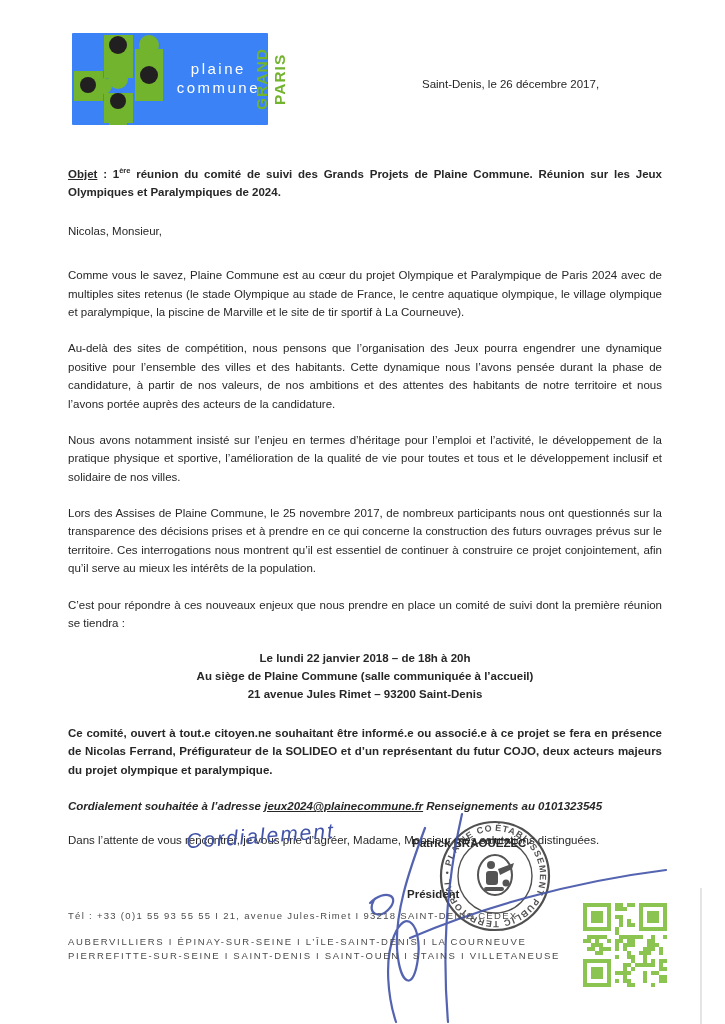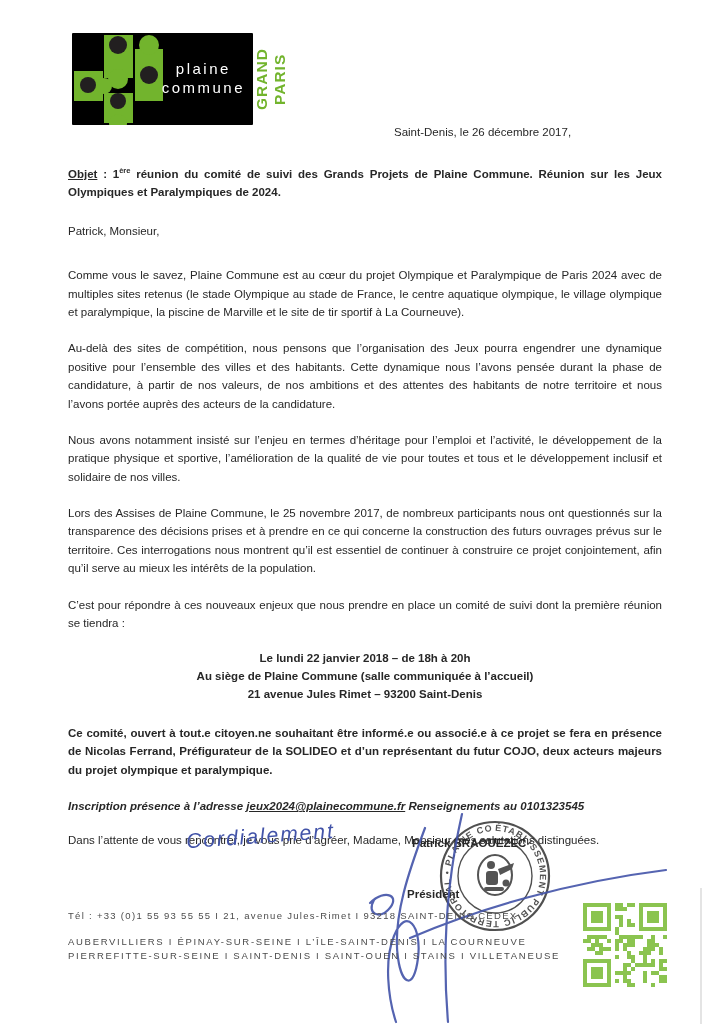--- a/index.html
+++ b/index.html
@@ -2,35 +2,35 @@
 <html lang="fr"><head>
 <meta charset="utf-8">
 <style>
   html,body{margin:0;padding:0;background:#e8e8e8;}
   .page{
     position:relative;width:725px;height:1024px;margin:0 auto;background:#ffffff;
     font-family:"Liberation Sans","DejaVu Sans",sans-serif;color:#272727;overflow:hidden;
   }
   
   .logo-box{
-    position:absolute;left:72px;top:33px;width:181px;height:92px;background:#000000;
+    position:absolute;left:72px;top:33px;width:196px;height:92px;background:#3b82f6;
     display:flex;align-items:center;border-radius:1px;
   }
   .logo-puzzle{position:absolute;left:0;top:0;height:92px;width:96px;}
   .logo-words{
     position:absolute;right:8px;top:50%;transform:translateY(-50%);
     text-align:center;color:#ffffff;font-size:15px;letter-spacing:2.5px;line-height:1.25;font-weight:400;
   }
   .grand-paris{
     position:absolute;left:253px;top:33px;height:92px;width:22px;
     color:#72b42d;font-weight:700;font-size:15.5px;letter-spacing:1px;
     writing-mode:vertical-rl;transform:rotate(180deg);text-align:center;
     font-family:"Liberation Sans",sans-serif;
   }
-  .date-line{position:absolute;left:394px;top:78px;font-size:11.5px;margin-top:48px;}
+  .date-line{position:absolute;left:422px;top:78px;font-size:11.5px;}
   
   .content{position:absolute;left:68px;top:165px;width:594px;font-size:11.5px;line-height:1.6;}
   .content p{margin:0 0 18px 0;text-align:justify;}
   .subject{font-weight:700;margin-bottom:20px !important;}
   .subject .u{text-decoration:underline;}
   .subject sup{font-size:7.5px;}
   .salutation{margin-bottom:26px !important;text-align:left !important;}
   .meeting{font-weight:700;text-align:center;margin:2px 0 20px 0;line-height:1.55;}
   .bold-par{font-weight:700;}
   .inscription{font-weight:700;font-style:italic;margin-bottom:16px !important;text-align:left !important;}
@@ -84,37 +84,37 @@
       <div>commune</div>
     </div>
   </div>
   <div class="grand-paris">GRAND PARIS</div>
 
   <div class="date-line">Saint-Denis, le 26 décembre 2017,</div>
 
   <div class="content">
     <p class="subject"><span class="u">Objet</span><span> : </span><span>1</span><sup>ère</sup><span> réunion du comité de suivi des Grands Projets de Plaine Commune. Réunion sur les Jeux Olympiques et Paralympiques de 2024.</span></p>
 
-    <p class="salutation">Patrick, Monsieur,</p>
+    <p class="salutation">Nicolas, Monsieur,</p>
 
     <p>Comme vous le savez, Plaine Commune est au cœur du projet Olympique et Paralympique de Paris 2024 avec de multiples sites retenus (le stade Olympique au stade de France, le centre aquatique olympique, le village olympique et paralympique, la piscine de Marville et le site de tir sportif à La Courneuve).</p>
     <p>Au-delà des sites de compétition, nous pensons que l’organisation des Jeux pourra engendrer une dynamique positive pour l’ensemble des villes et des habitants. Cette dynamique nous l’avons pensée durant la phase de candidature, à partir de nos valeurs, de nos ambitions et des attentes des habitants de notre territoire et nous l’avons portée auprès des acteurs de la candidature.</p>
     <p>Nous avons notamment insisté sur l’enjeu en termes d’héritage pour l’emploi et l’activité, le développement de la pratique physique et sportive, l’amélioration de la qualité de vie pour toutes et tous et le développement inclusif et solidaire de nos villes.</p>
     <p>Lors des Assises de Plaine Commune, le 25 novembre 2017, de nombreux participants nous ont questionnés sur la transparence des décisions prises et à prendre en ce qui concerne la construction des futurs ouvrages prévus sur le territoire. Ces interrogations nous montrent qu’il est essentiel de continuer à construire ce projet conjointement, afin qu’il serve au mieux les intérêts de la population.</p>
     <p>C’est pour répondre à ces nouveaux enjeux que nous prendre en place un comité de suivi dont la première réunion se tiendra :</p>
 
     <div class="meeting">
       <div>Le lundi 22 janvier 2018 – de 18h à 20h</div>
       <div>Au siège de Plaine Commune (salle communiquée à l’accueil)</div>
       <div>21 avenue Jules Rimet – 93200 Saint-Denis</div>
     </div>
 
     <p class="bold-par">Ce comité, ouvert à tout.e citoyen.ne souhaitant être informé.e ou associé.e à ce projet se fera en présence de Nicolas Ferrand, Préfigurateur de la SOLIDEO et d’un représentant du futur COJO, deux acteurs majeurs du projet olympique et paralympique.</p>
 
-    <p class="inscription"><span>Inscription présence à l’adresse </span><a href="#">jeux2024@plainecommune.fr</a><span> Renseignements au 0101323545</span></p>
+    <p class="inscription"><span>Cordialement souhaitée à l’adresse </span><a href="#">jeux2024@plainecommune.fr</a><span> Renseignements au 0101323545</span></p>
 
     <p class="closing">Dans l’attente de vous rencontrer, je vous prie d’agréer, Madame, Monsieur mes salutations distinguées.</p>
   </div>
 
   <div class="handwritten">Cordialement</div>
   <div class="signer-name">Patrick BRAOUEZEC</div>
   <div class="signer-title">Président</div>
 
   <svg class="stamp" width="118" height="118" viewBox="0 0 118 118" xmlns="http://www.w3.org/2000/svg">
     <defs>

